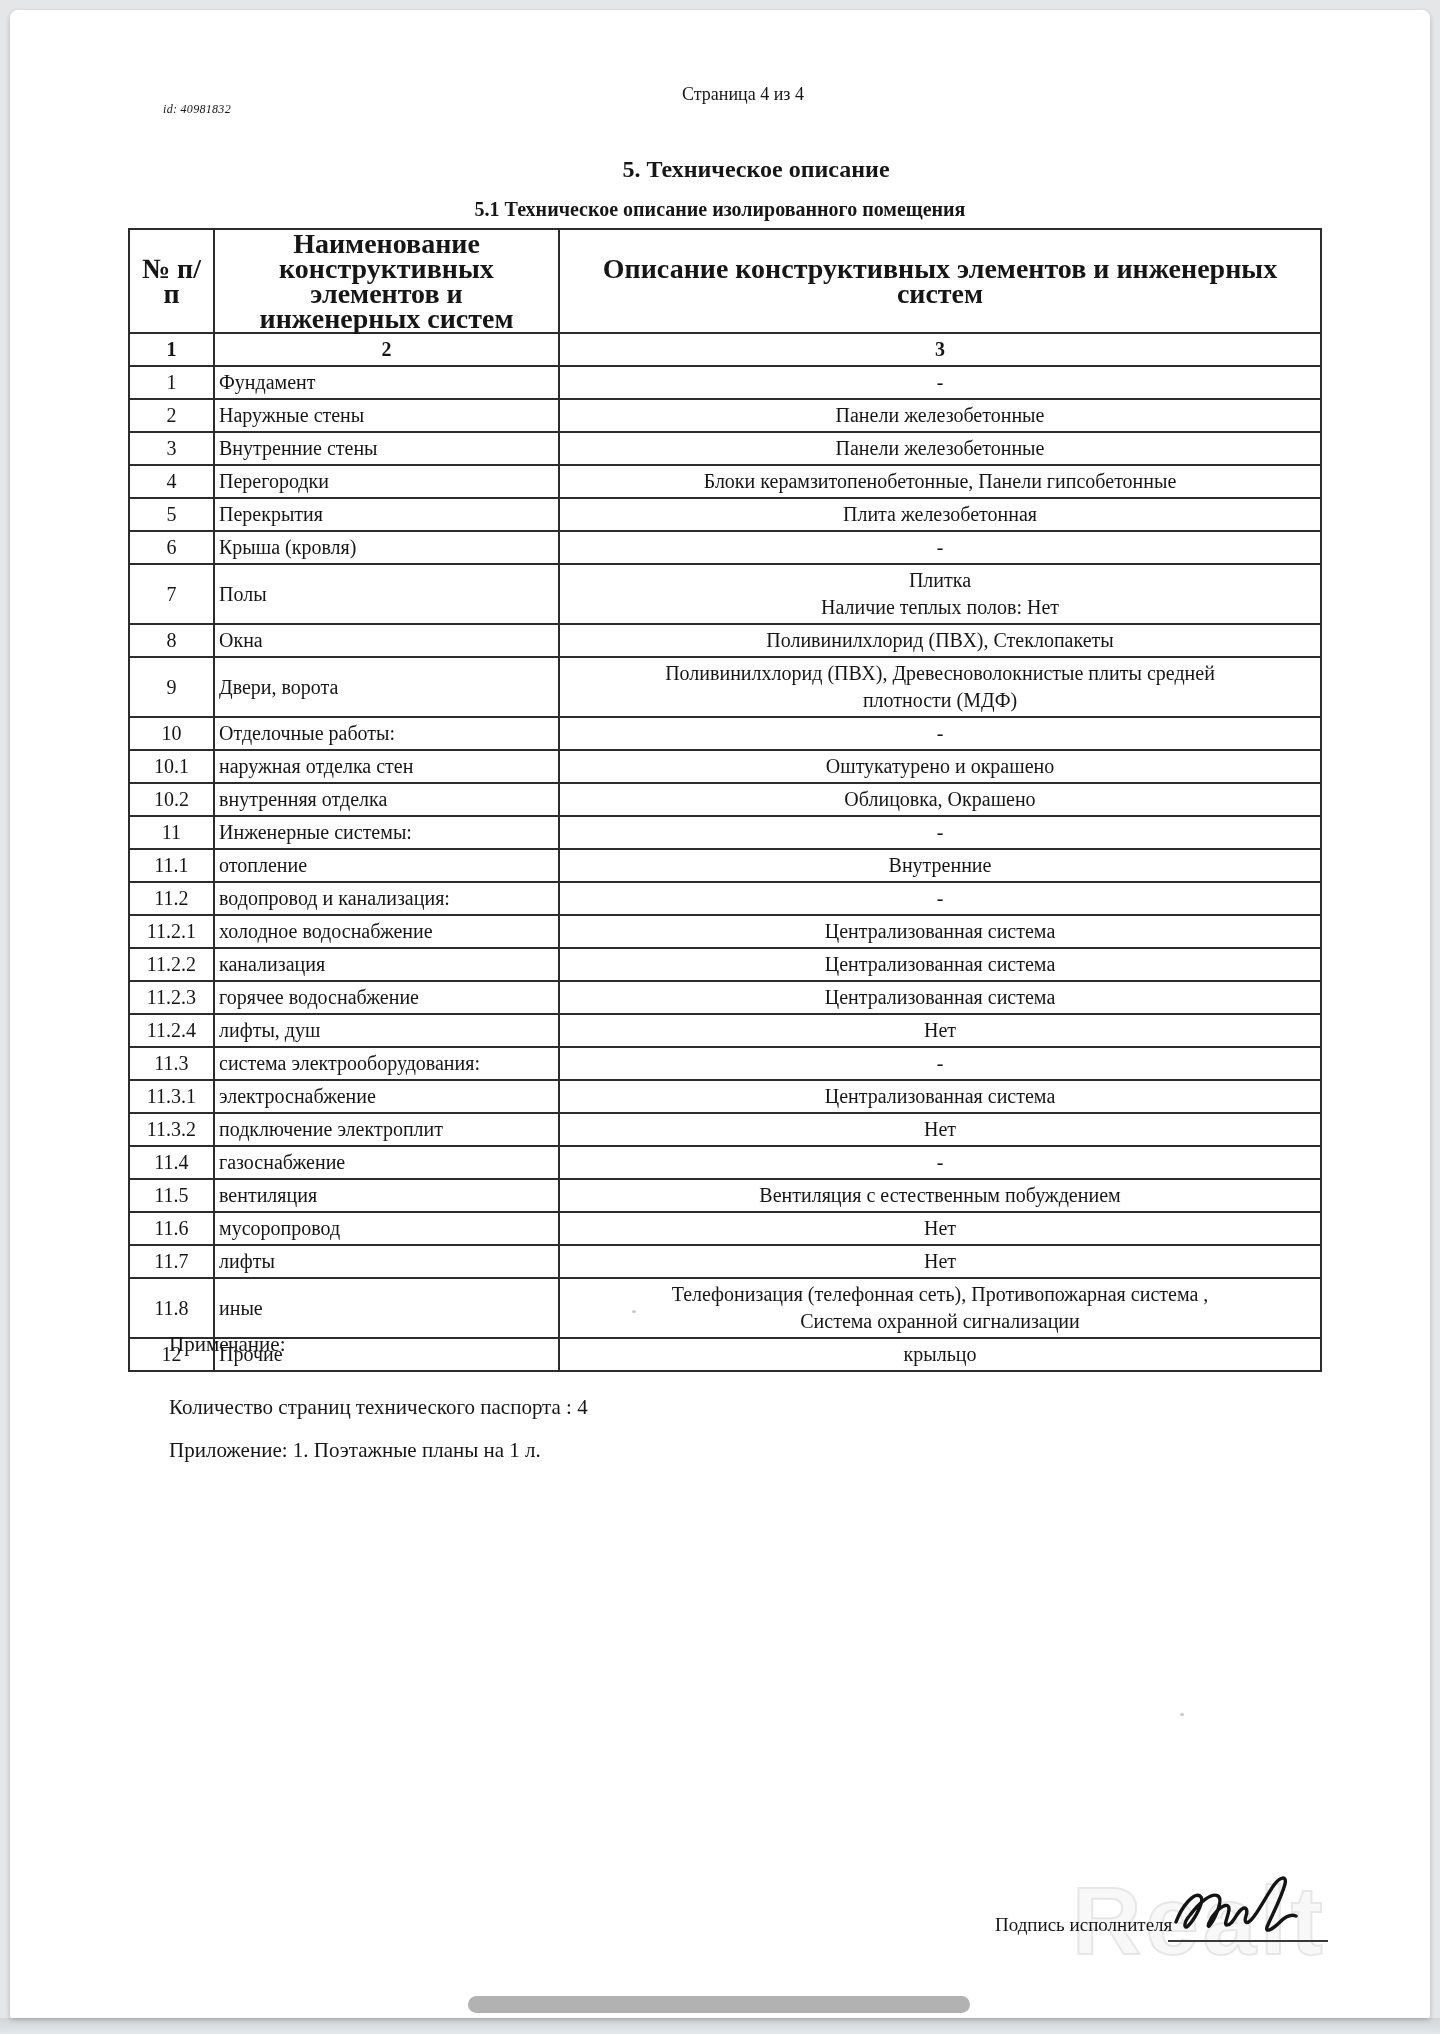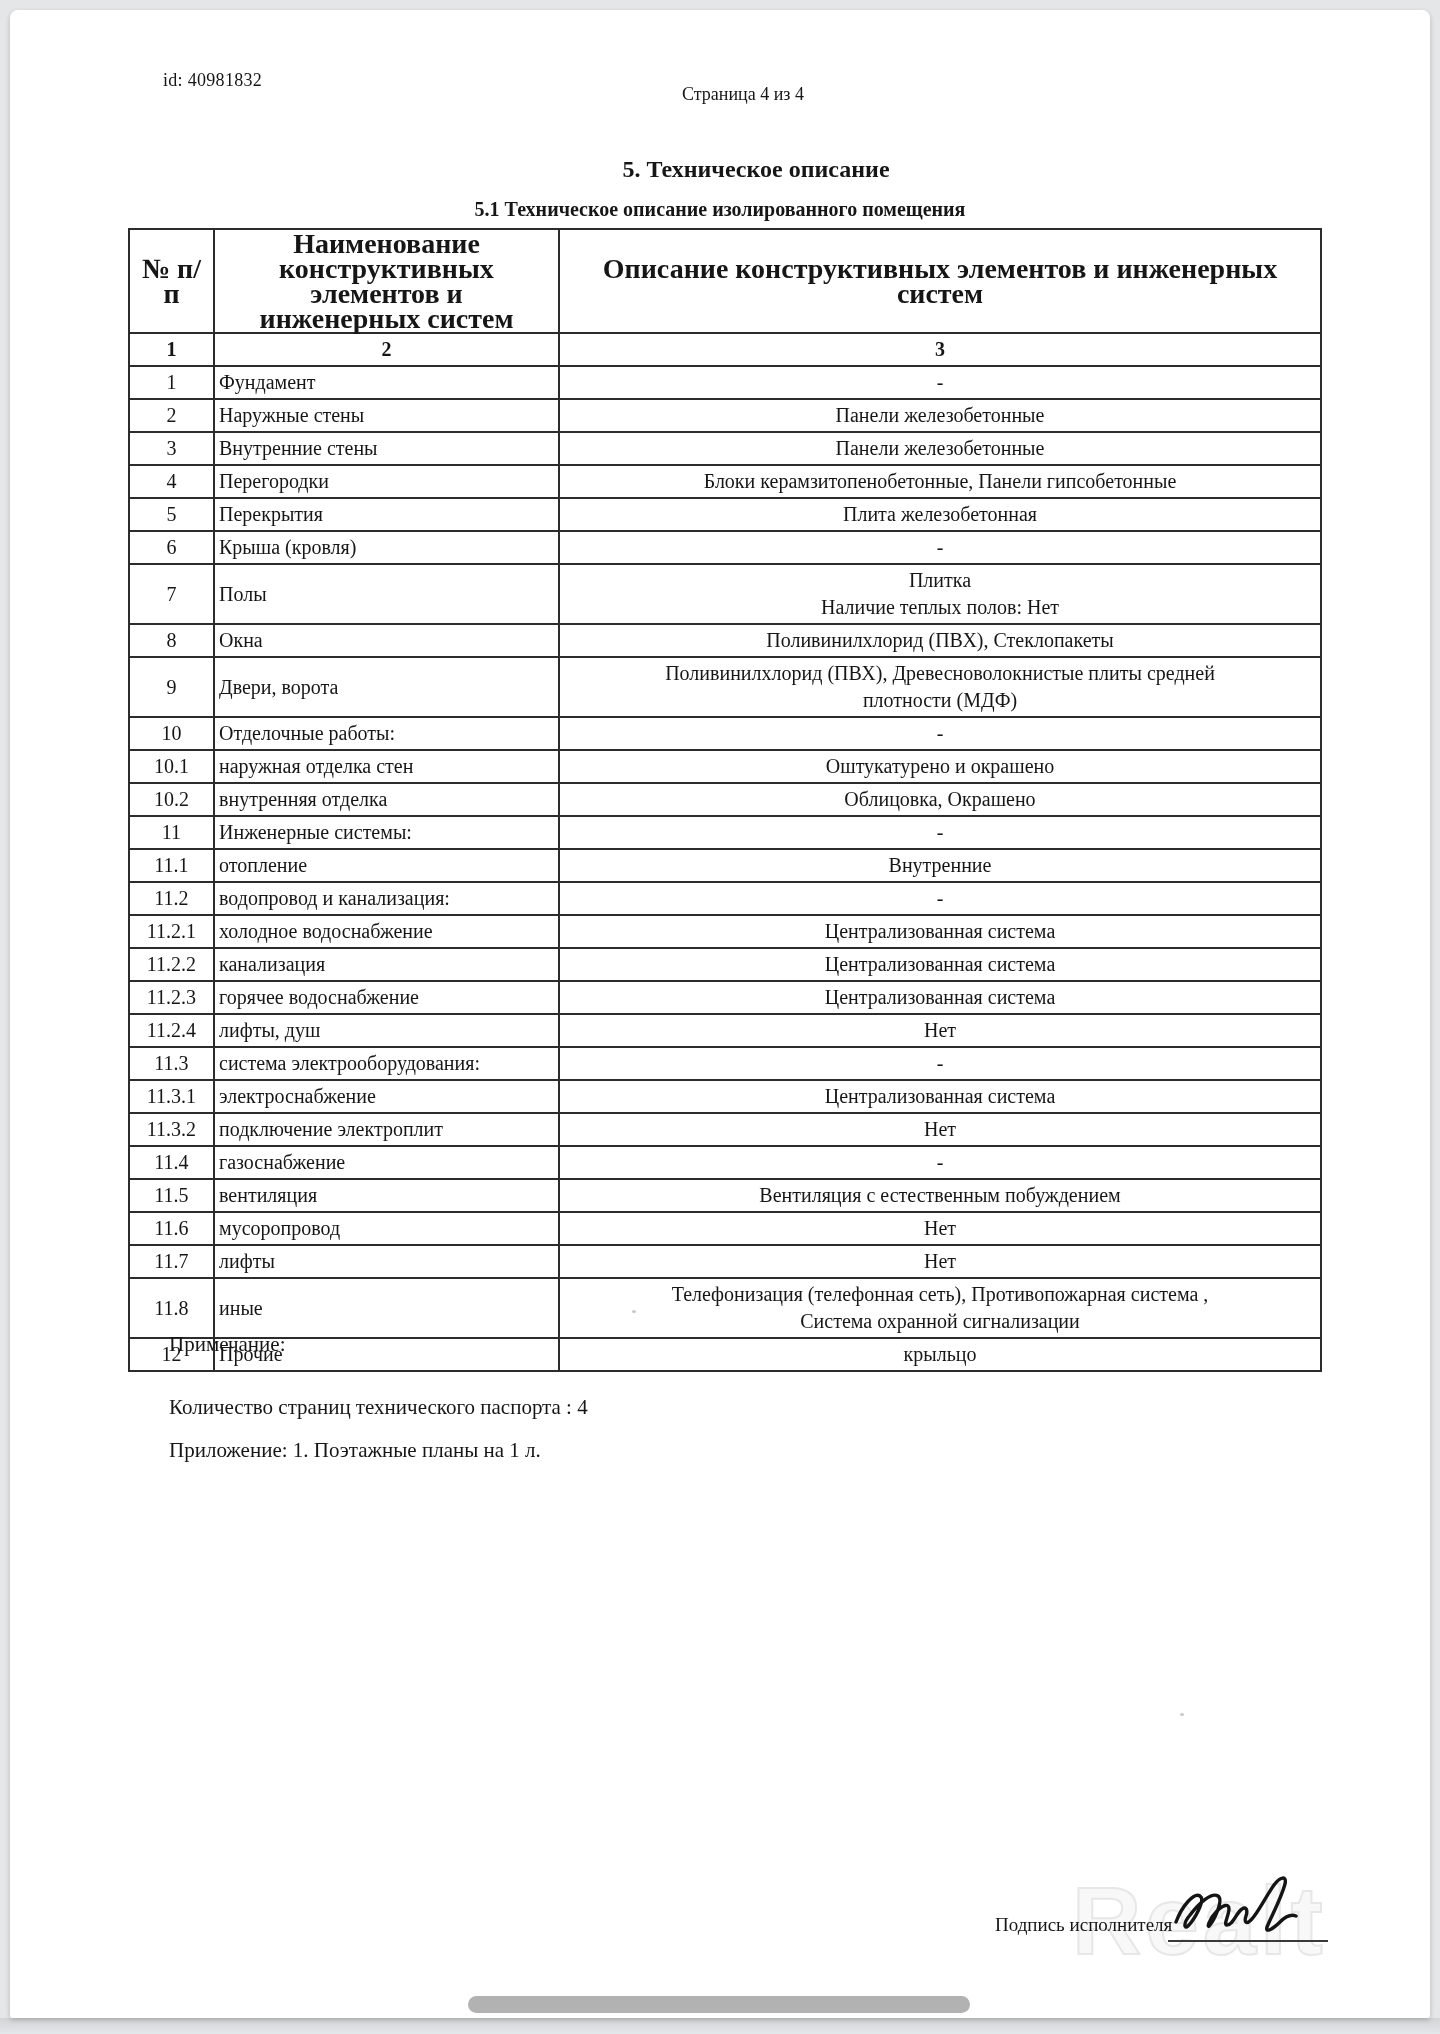--- a/index.html
+++ b/index.html
@@ -16,22 +16,22 @@
     position: absolute; left: 0; right: 0; top: 2018px; height: 16px;
     background: linear-gradient(180deg, #d4d5d6 0%, #dcdfe2 60%, #e4e8eb 100%);
   }
   .page {
     position: absolute; left: 10px; top: 10px; width: 1420px; height: 2008px;
     background: #ffffff;
     border-radius: 8px 8px 2px 2px;
     box-shadow: 0 2px 5px rgba(0,0,0,0.22);
   }
   .doc-id {
-    position: absolute; left: 153px; top: 60px;
-    font-size: 18px; letter-spacing: 0.3px;
+    position: absolute; left: 153px; top: 92px;
+    font-size: 12px; letter-spacing: 0.3px; font-style: italic;
   }
   .page-indicator {
     position: absolute; left: 672px; top: 74px;
     font-size: 18px;
   }
   .title-1 {
     position: absolute; left: 0; top: 146px; width: 100%;
     text-align: center; font-size: 24px; font-weight: bold; margin-left: 36px;
   }
   .title-2 {

